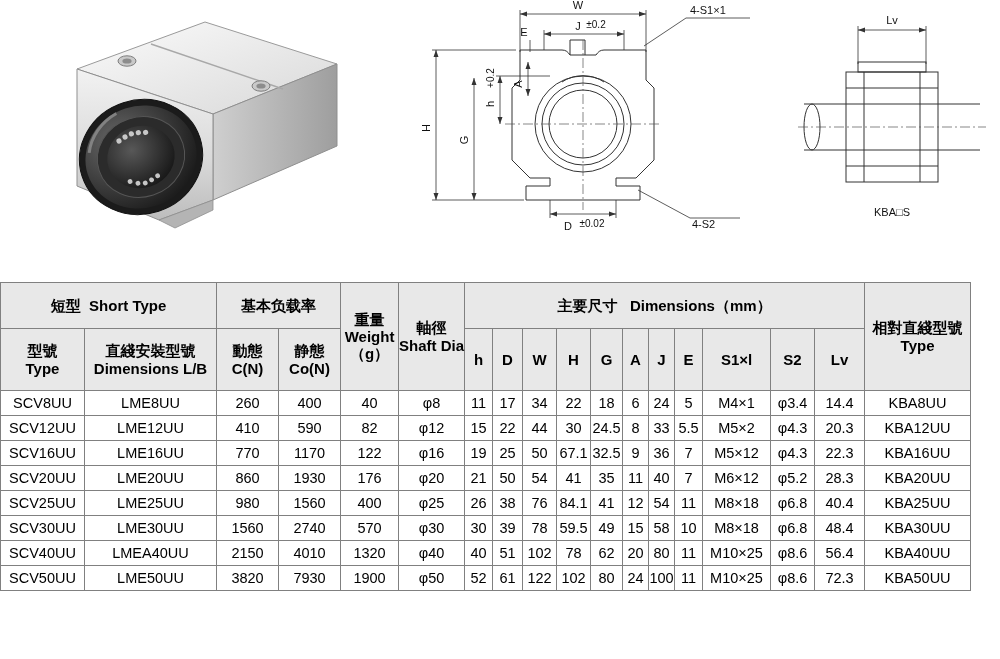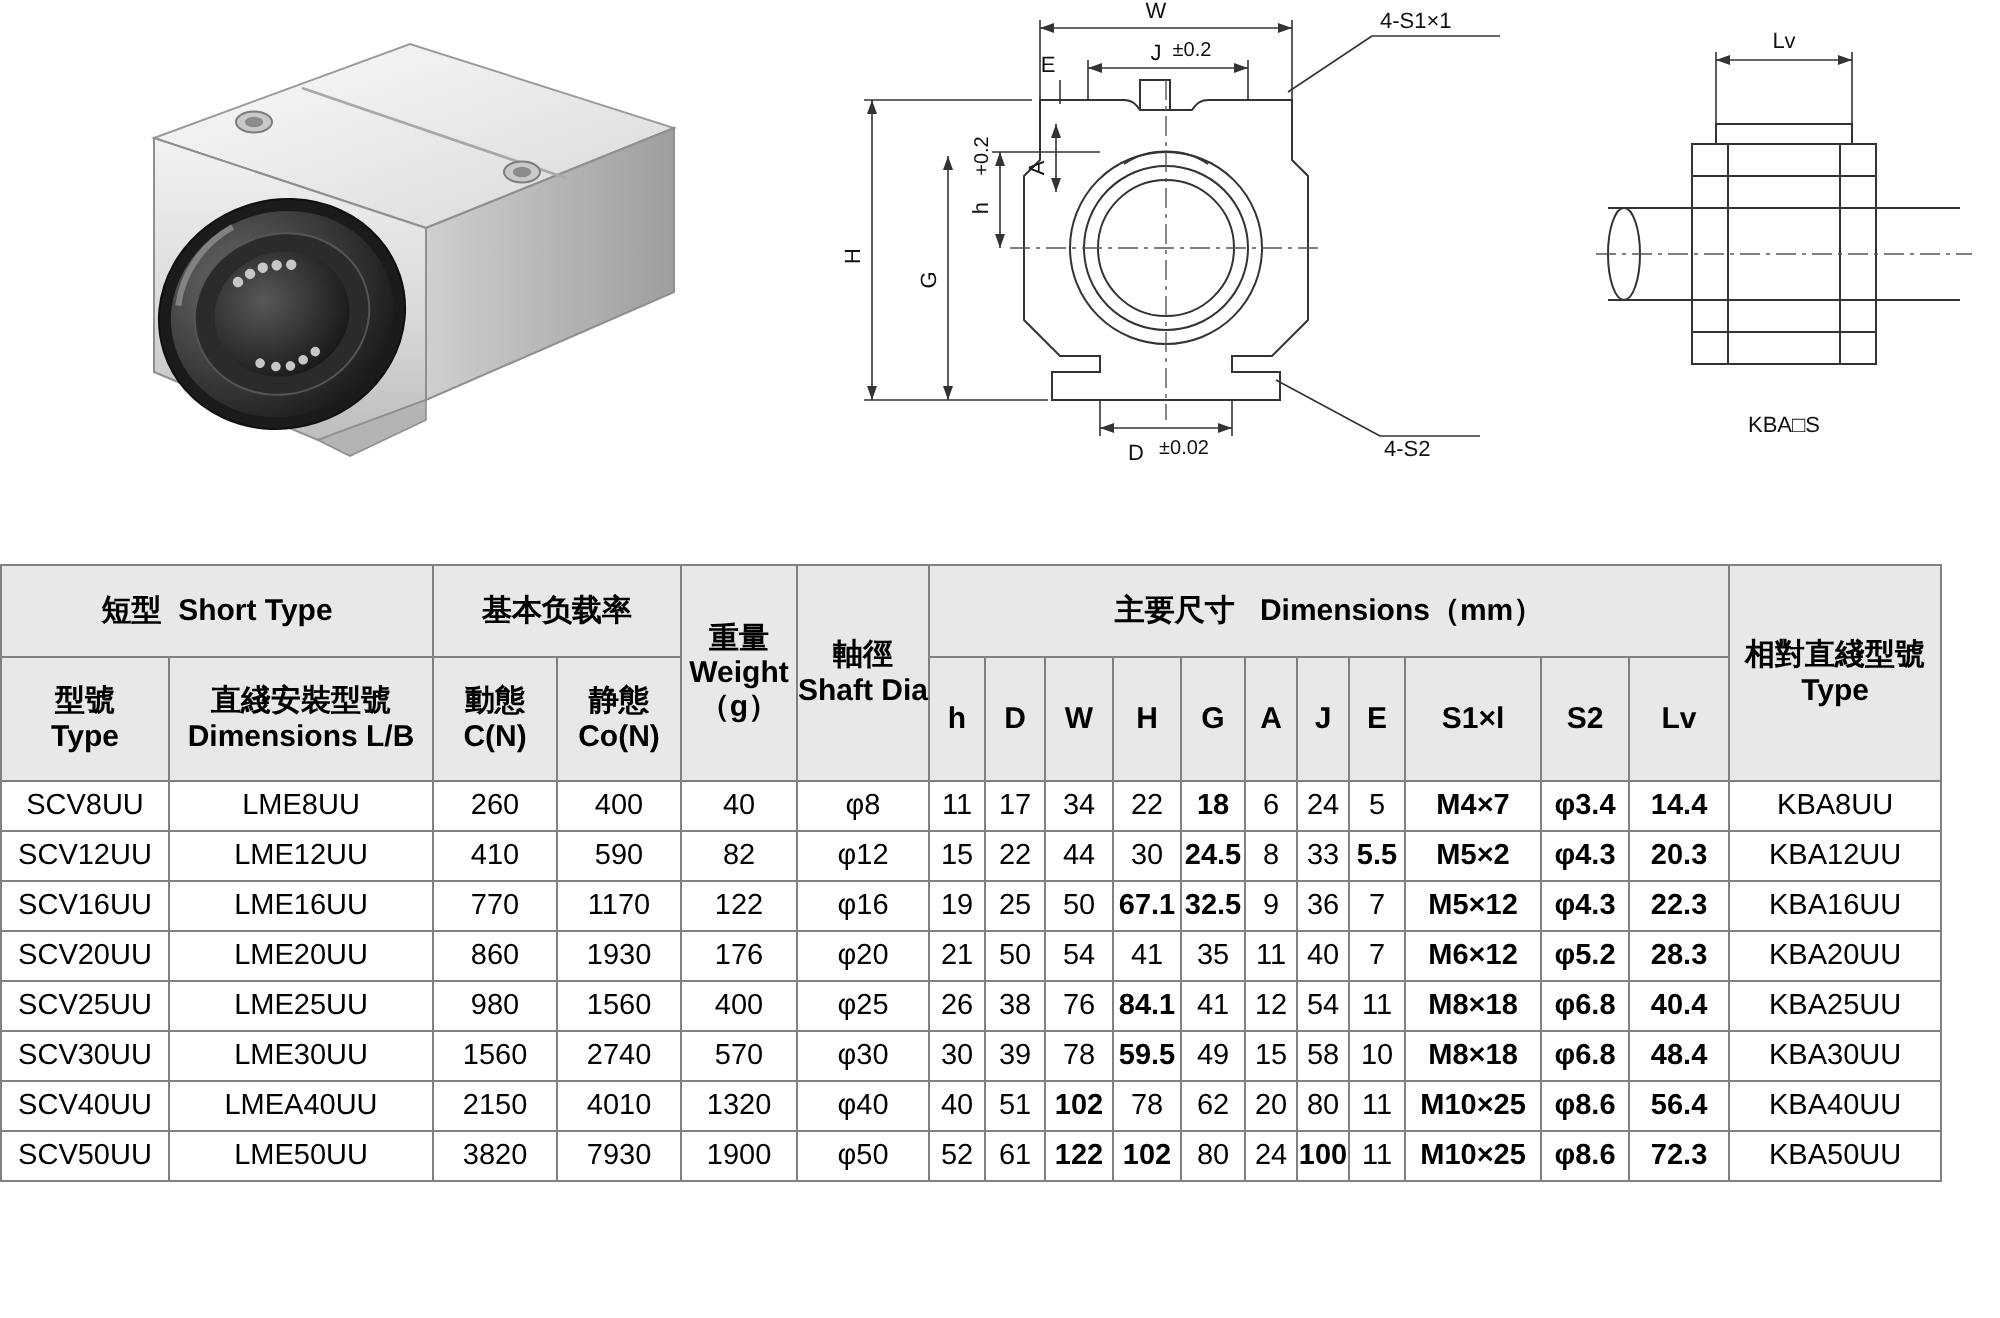--- a/index.html
+++ b/index.html
@@ -72,21 +72,21 @@
   }
   thead .hdr-big { font-size: 16px; }
   thead .hdr-sub { font-size: 14px; }
   thead .dim-letter { font-size: 15px; font-weight: bold; }
 
   table.spec tbody td {
     background: #ffffff;
     font-size: 14.5px;
     height: 25px;
   }
-  tbody td.narrow { font-size: 13.5px; font-weight: bold; }
+  tbody td.narrow { font-size: 13.5px; }
 
   .hdr-line2 { display:block; }
 
   
   .lbl { font-family: "Liberation Sans", sans-serif; font-size: 11px; fill: #111; }
   .lbl-s { font-family: "Liberation Sans", sans-serif; font-size: 10px; fill: #111; }
 </style>
 </head>
 <body>
 
@@ -377,21 +377,21 @@
           <td>40</td>
           <td>φ8</td>
           <td>11</td>
           <td>17</td>
           <td>34</td>
           <td>22</td>
           <td class="narrow">18</td>
           <td>6</td>
           <td>24</td>
           <td>5</td>
-          <td class="narrow">M4×7</td>
+          <td class="narrow">M4×1</td>
           <td class="narrow">φ3.4</td>
           <td class="narrow">14.4</td>
           <td>KBA8UU</td>
         </tr>
         <tr>
           <td>SCV12UU</td>
           <td>LME12UU</td>
           <td>410</td>
           <td>590</td>
           <td>82</td>

